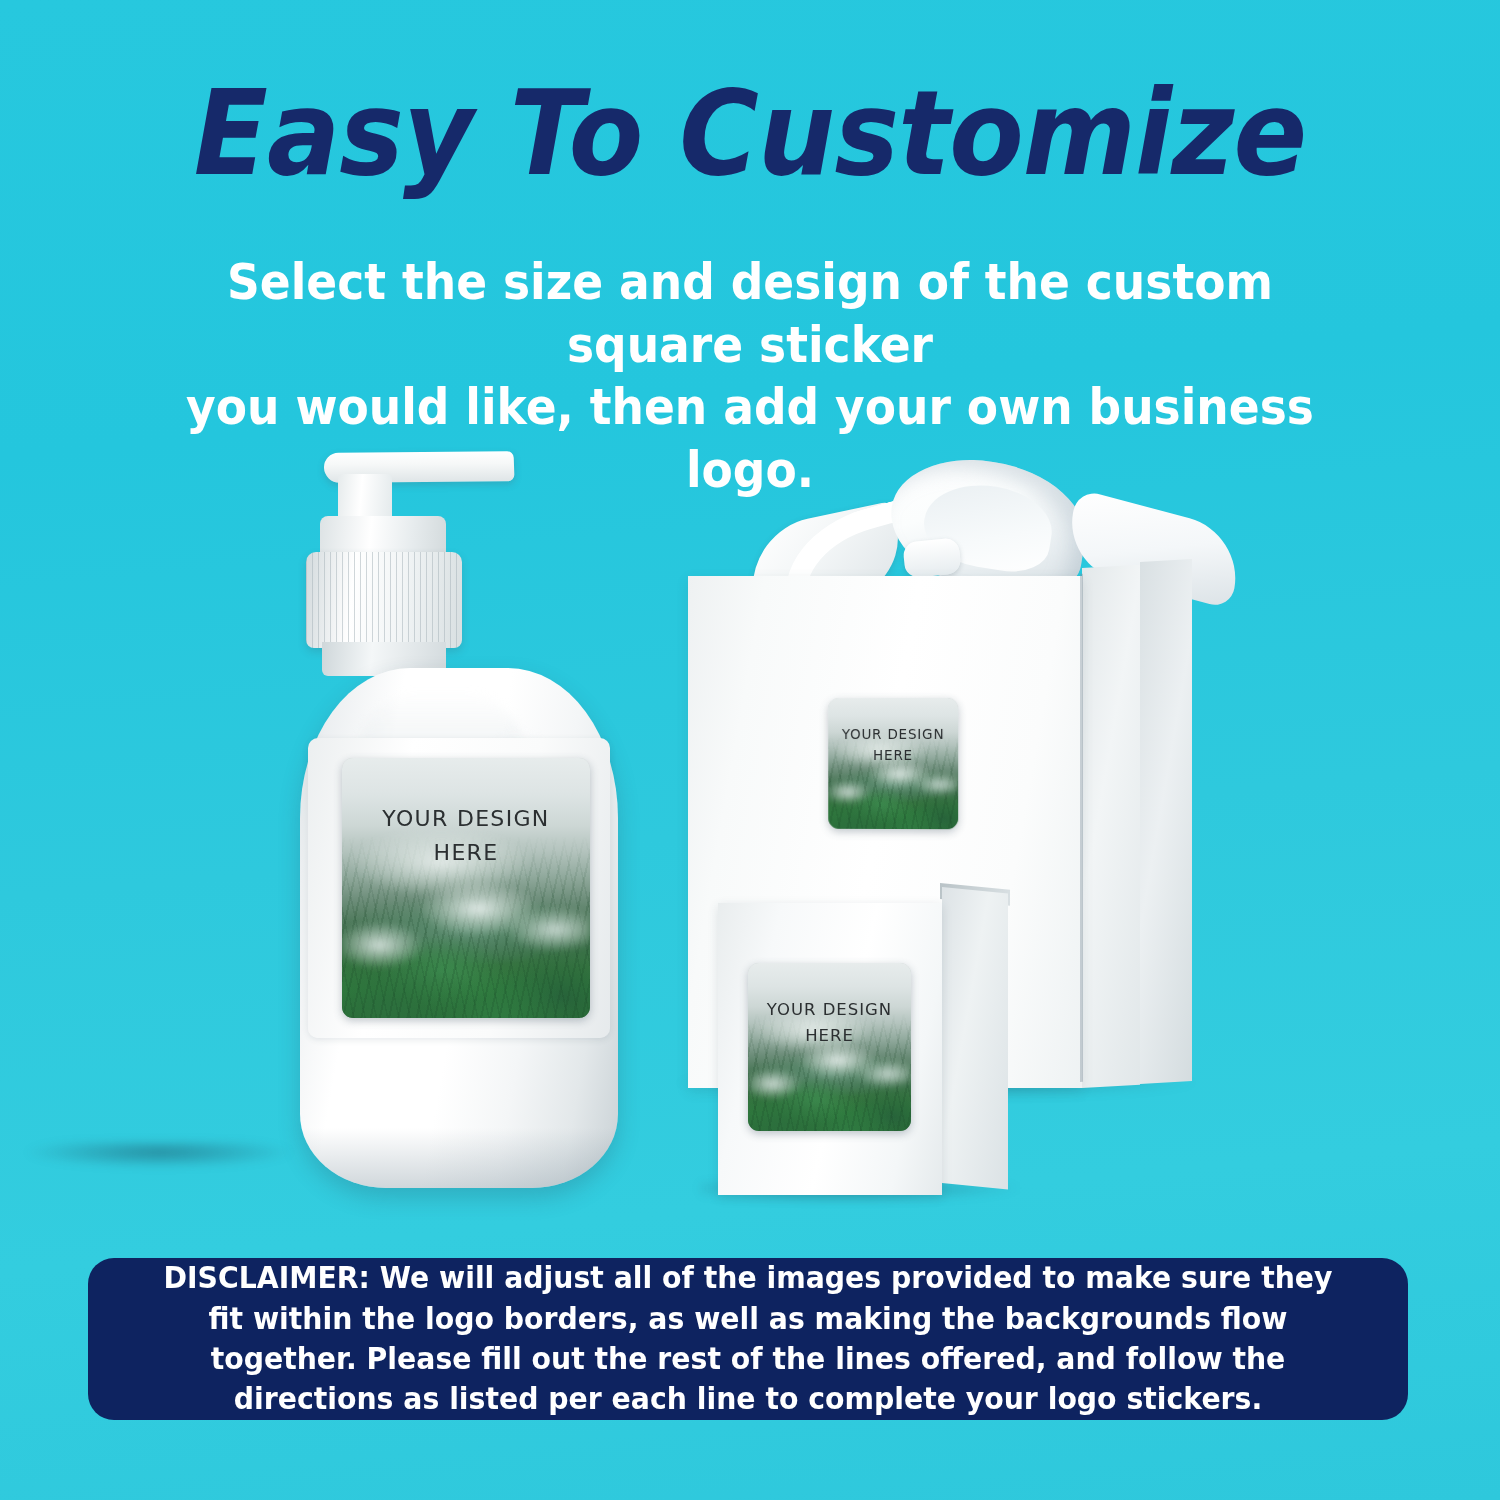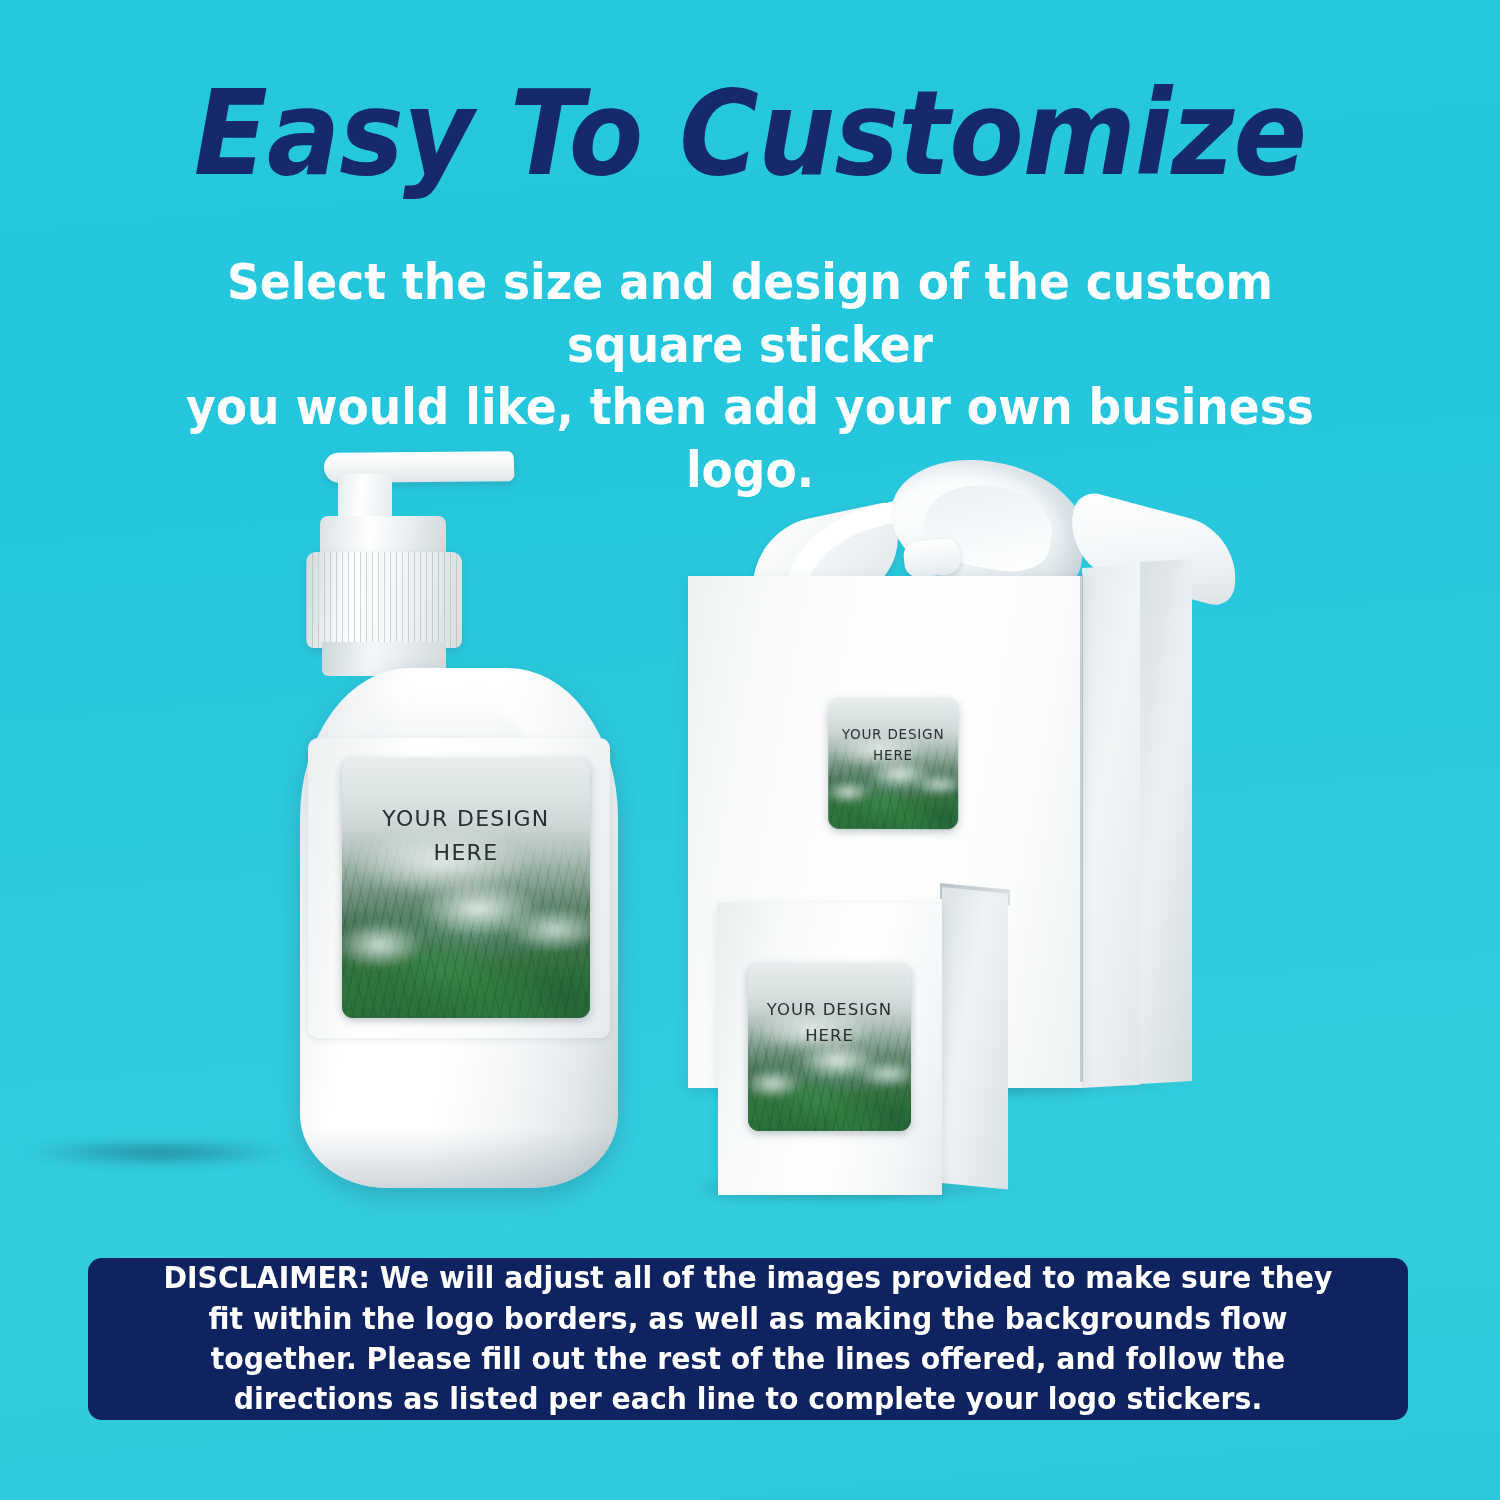--- a/index.html
+++ b/index.html
@@ -247,21 +247,21 @@
       radial-gradient(ellipse 26% 13% at 15% 72%, rgba(232,240,238,.85), rgba(232,240,238,0) 70%),
       radial-gradient(ellipse 34% 15% at 55% 58%, rgba(238,244,243,.9), rgba(238,244,243,0) 72%),
       radial-gradient(ellipse 28% 12% at 86% 66%, rgba(226,236,234,.8), rgba(226,236,234,0) 72%),
       radial-gradient(ellipse 50% 18% at 40% 40%, rgba(245,249,248,.75), rgba(245,249,248,0) 74%);
     filter:blur(3px);
   }
 
   
   .disclaimer{
     position:absolute;left:88px;top:1258px;width:1320px;height:162px;
-    background:#0e2360;border-radius:14px;
+    background:#0e2360;border-radius:26px;
     display:flex;align-items:center;justify-content:center;
   }
   .disclaimer p{
     margin:0;width:1250px;text-align:center;color:#ffffff;
     font-family:"DejaVu Sans", sans-serif;font-weight:700;
     font-size:29.5px;line-height:1.37;transform:scaleX(.96);
   }
   .disclaimer b{font-weight:700;}
 </style>
 </head>

